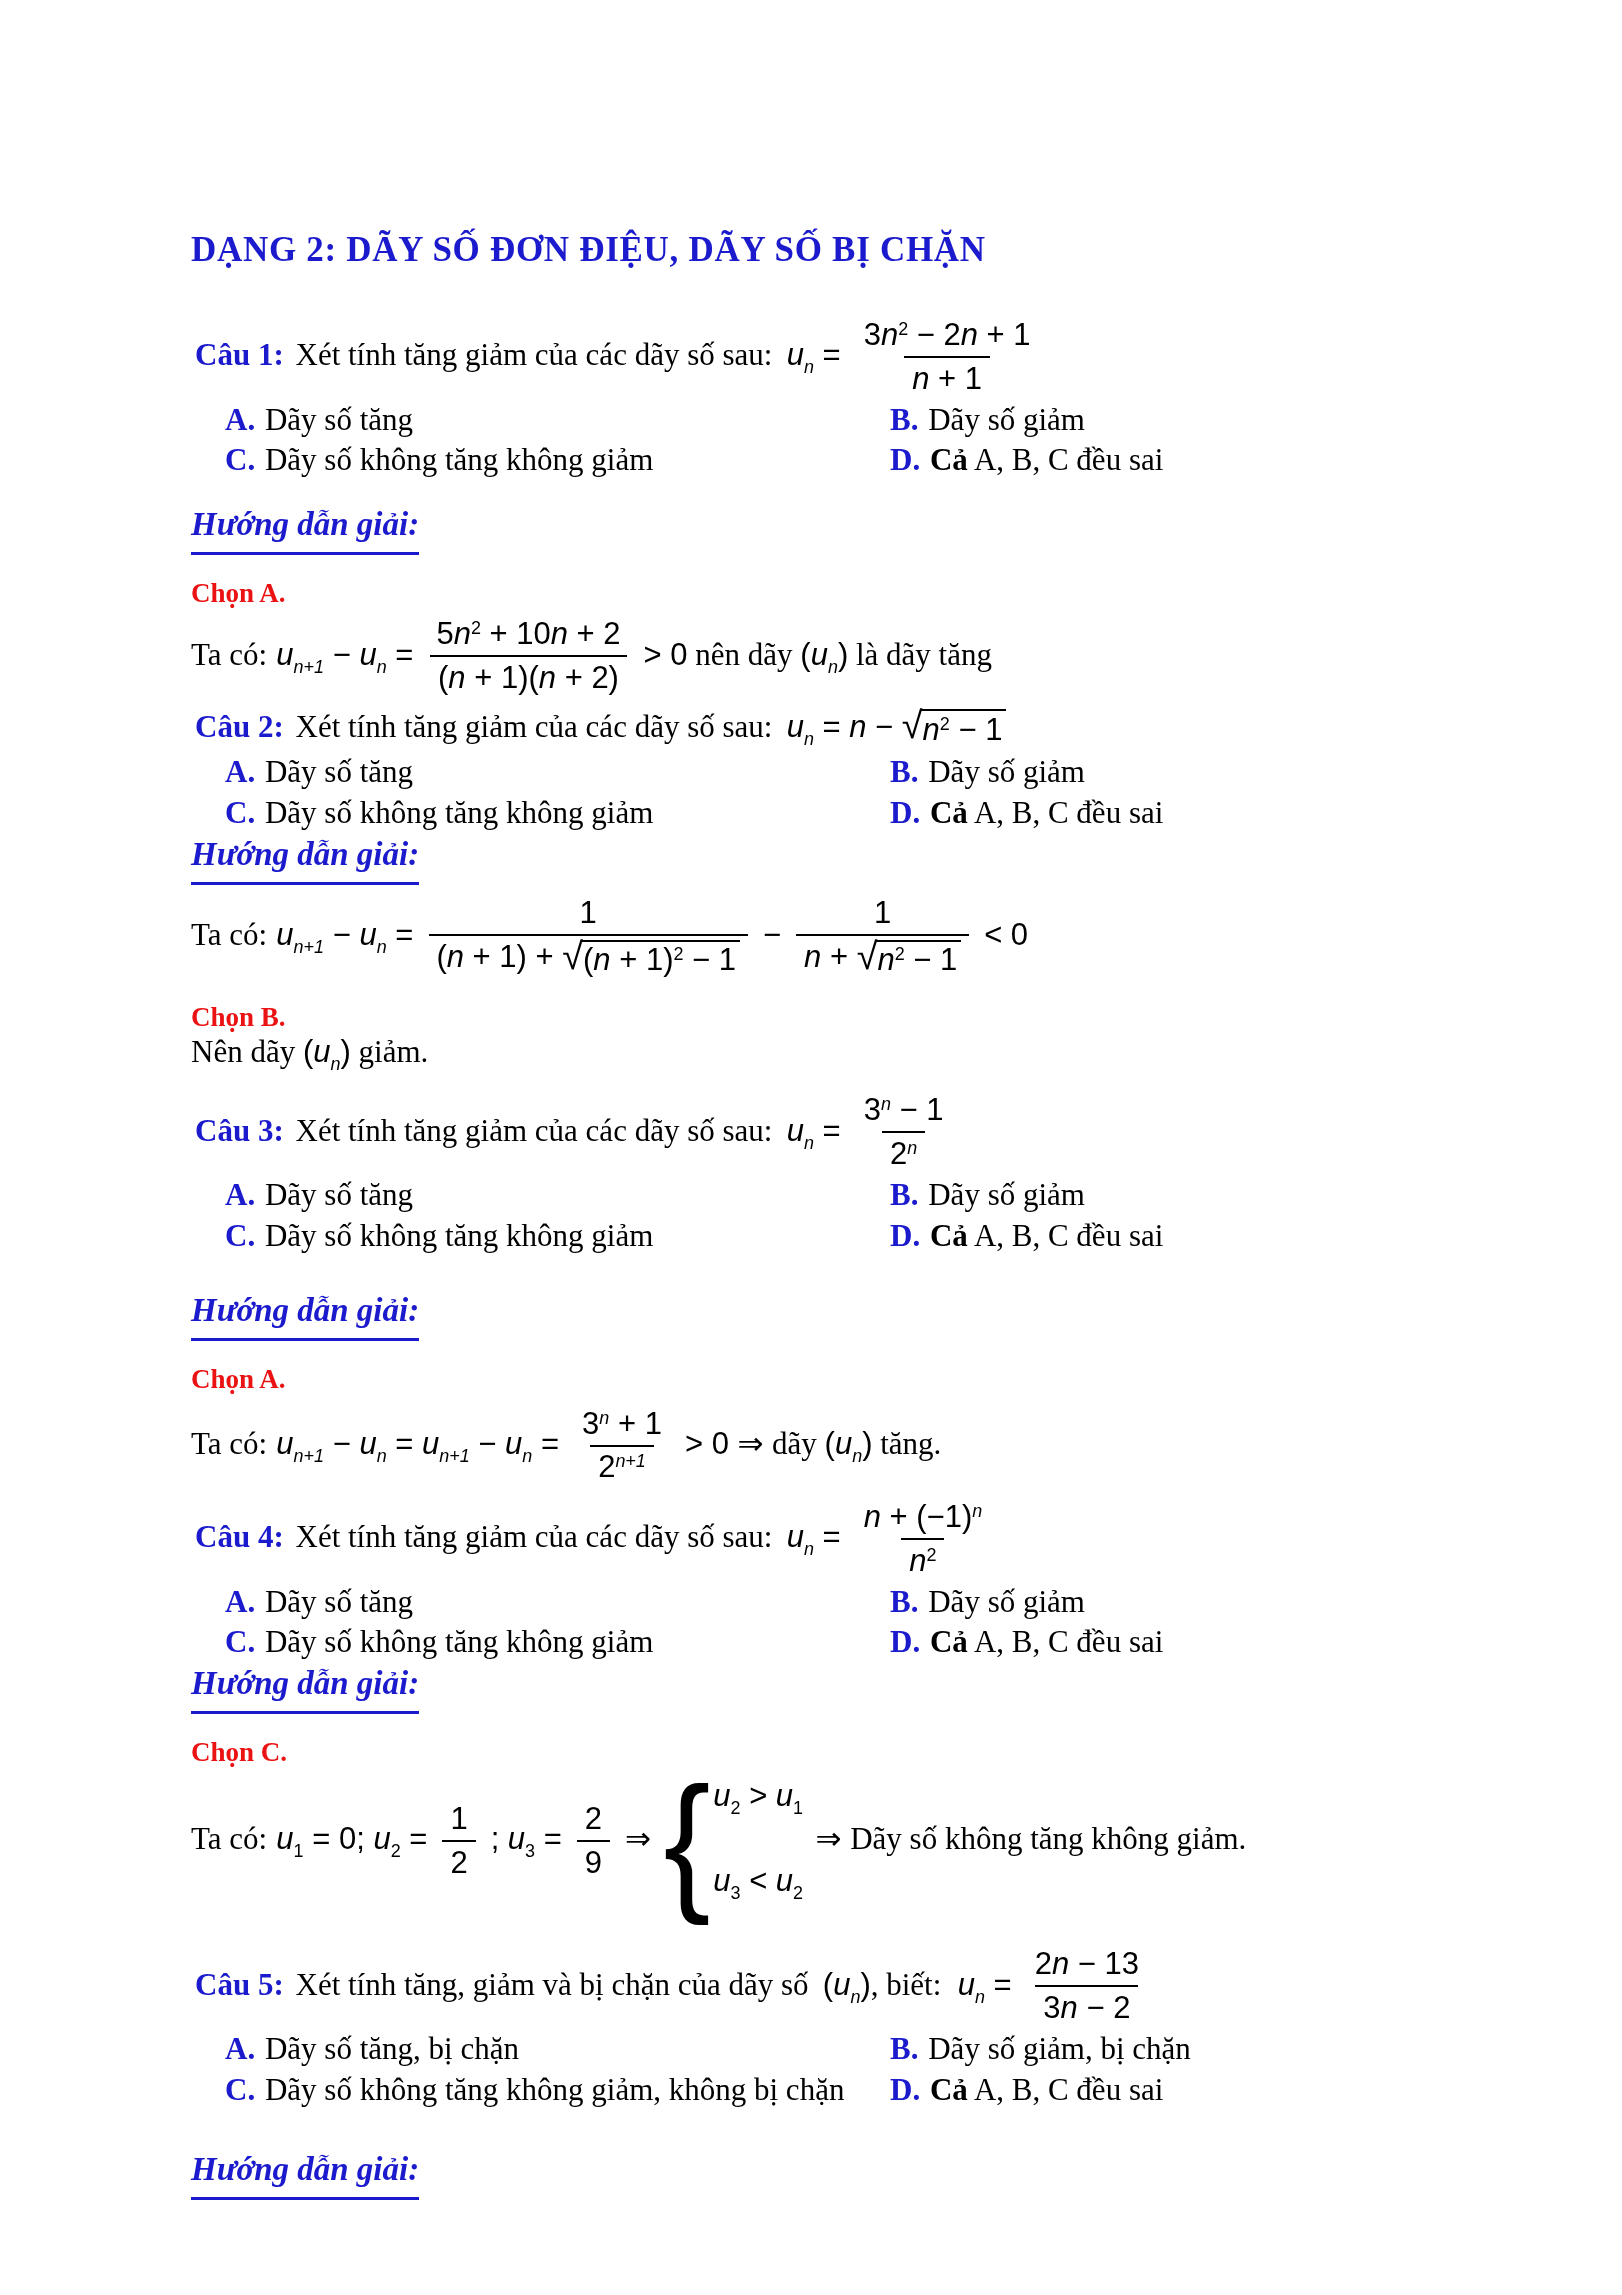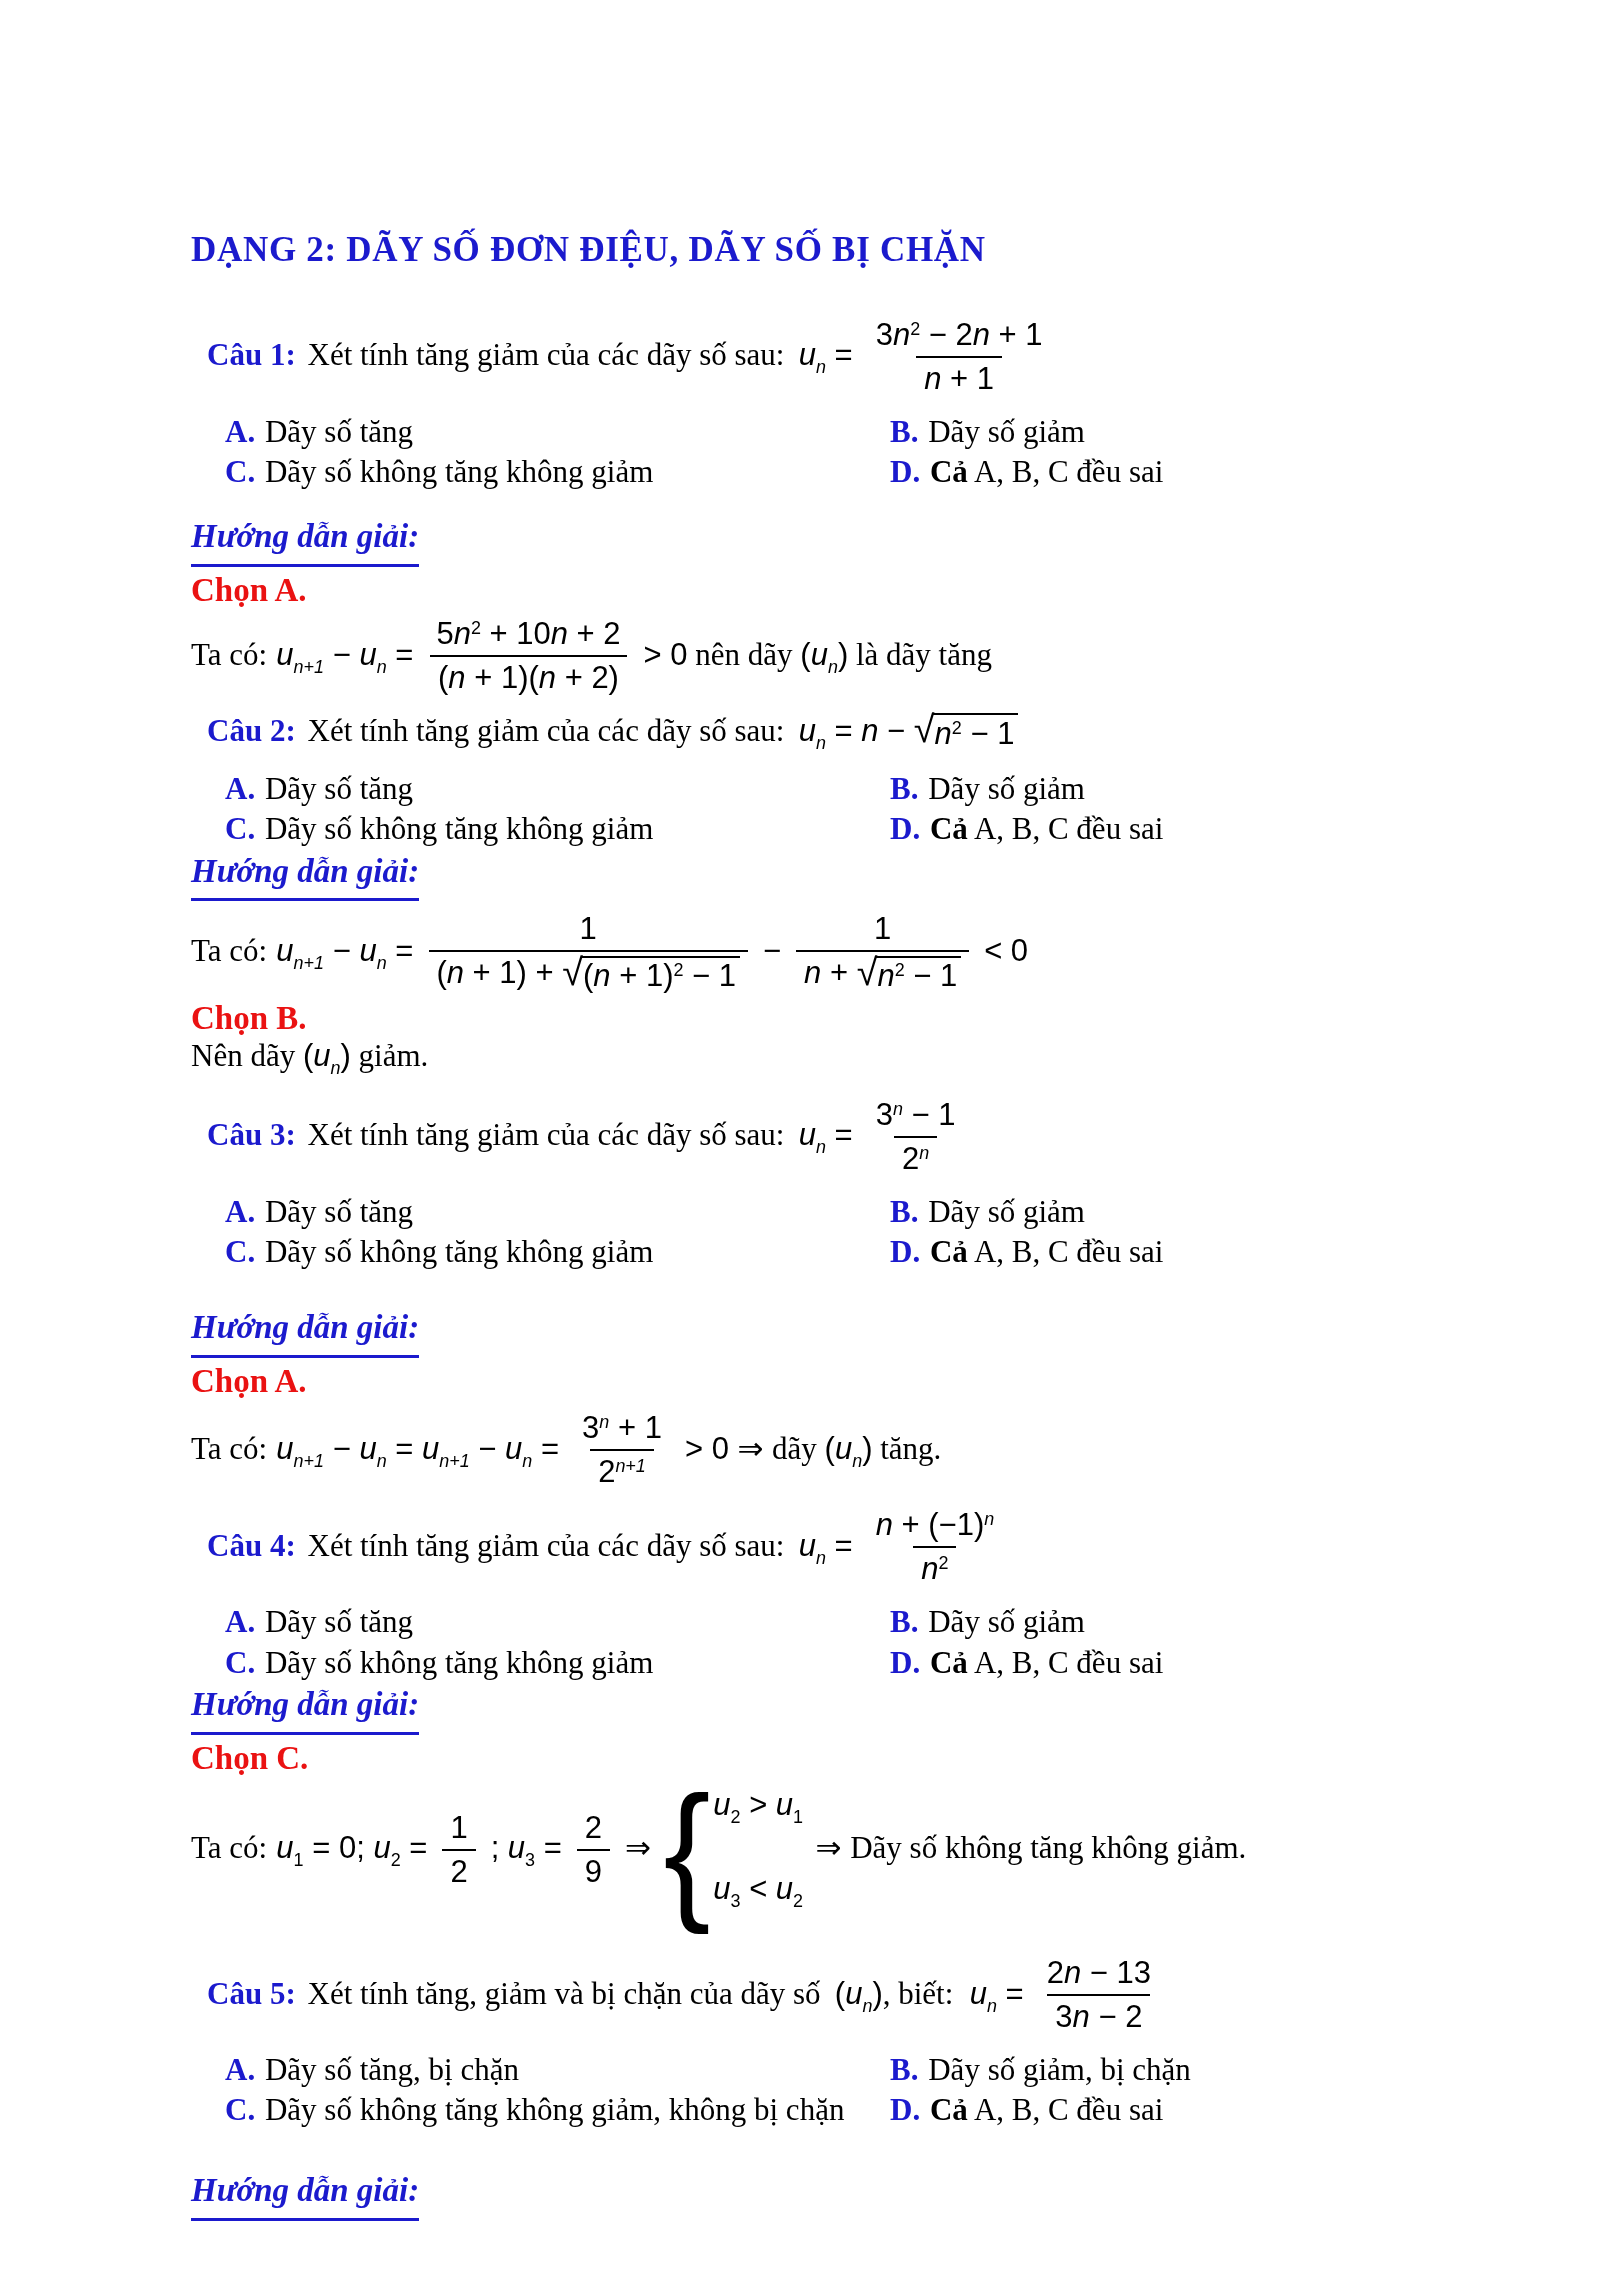--- a/index.html
+++ b/index.html
@@ -14,21 +14,21 @@
     width:1532px;height:2295px;
     padding:229px 131px 0 191px;
     font-family:"Liberation Serif", serif;
     font-size:31px;color:var(--ink);
     line-height:1.18;
   }
   .title{
     color:var(--blue);font-weight:bold;font-size:35px;
     margin:0 0 46px 0;letter-spacing:0.7px;
   }
-  .qline{margin:16px;}
+  .qline{margin:4px;}
   .qlabel{color:var(--blue);font-weight:bold;margin-right:11.8px;}
   .qprompt{margin-right:6.5px;}
   
   .m{font-family:"Liberation Sans", sans-serif;white-space:pre-wrap;}
   .vi{font-style:italic;}
   .msub{font-size:0.58em;vertical-align:-0.45em;}
   .msup{font-size:0.58em;vertical-align:0.55em;}
   .frac{
     display:inline-flex;flex-direction:column;align-items:center;
     vertical-align:middle;margin:0 6.5px;text-align:center;line-height:1.12;
@@ -46,21 +46,21 @@
   .ocl{flex:0 0 665px;}
   .ocr{flex:1 1 auto;}
   .ol{color:var(--blue);font-weight:bold;margin-right:9.8px;}
   .db{font-weight:bold;}
   
   .guide{margin-top:22px;font-size:33px;}
   .gtext{
     color:var(--blue);font-weight:bold;font-style:italic;
     border-bottom:3.9px solid var(--blue);padding-bottom:8px;display:inline-block;
   }
-  .chon{color:var(--red);font-weight:bold;font-size:33px;margin-top:4px;}
+  .chon{color:var(--red);font-weight:bold;font-size:27px;margin-top:23px;}
   .sline{margin-top:6.5px;}
   .taco{margin-right:9.2px;}
   .mt0{margin-top:0;} .mt6{margin-top:3.9px;} .mt14{margin-top:9.2px;}
   .mt18{margin-top:11.8px;} .mt26{margin-top:17px;}
   .mt40{margin-top:26px;} .mt56{margin-top:37px;} .mt64{margin-top:42px;}
 </style>
 </head>
 <body>
 
 <div class="page">

